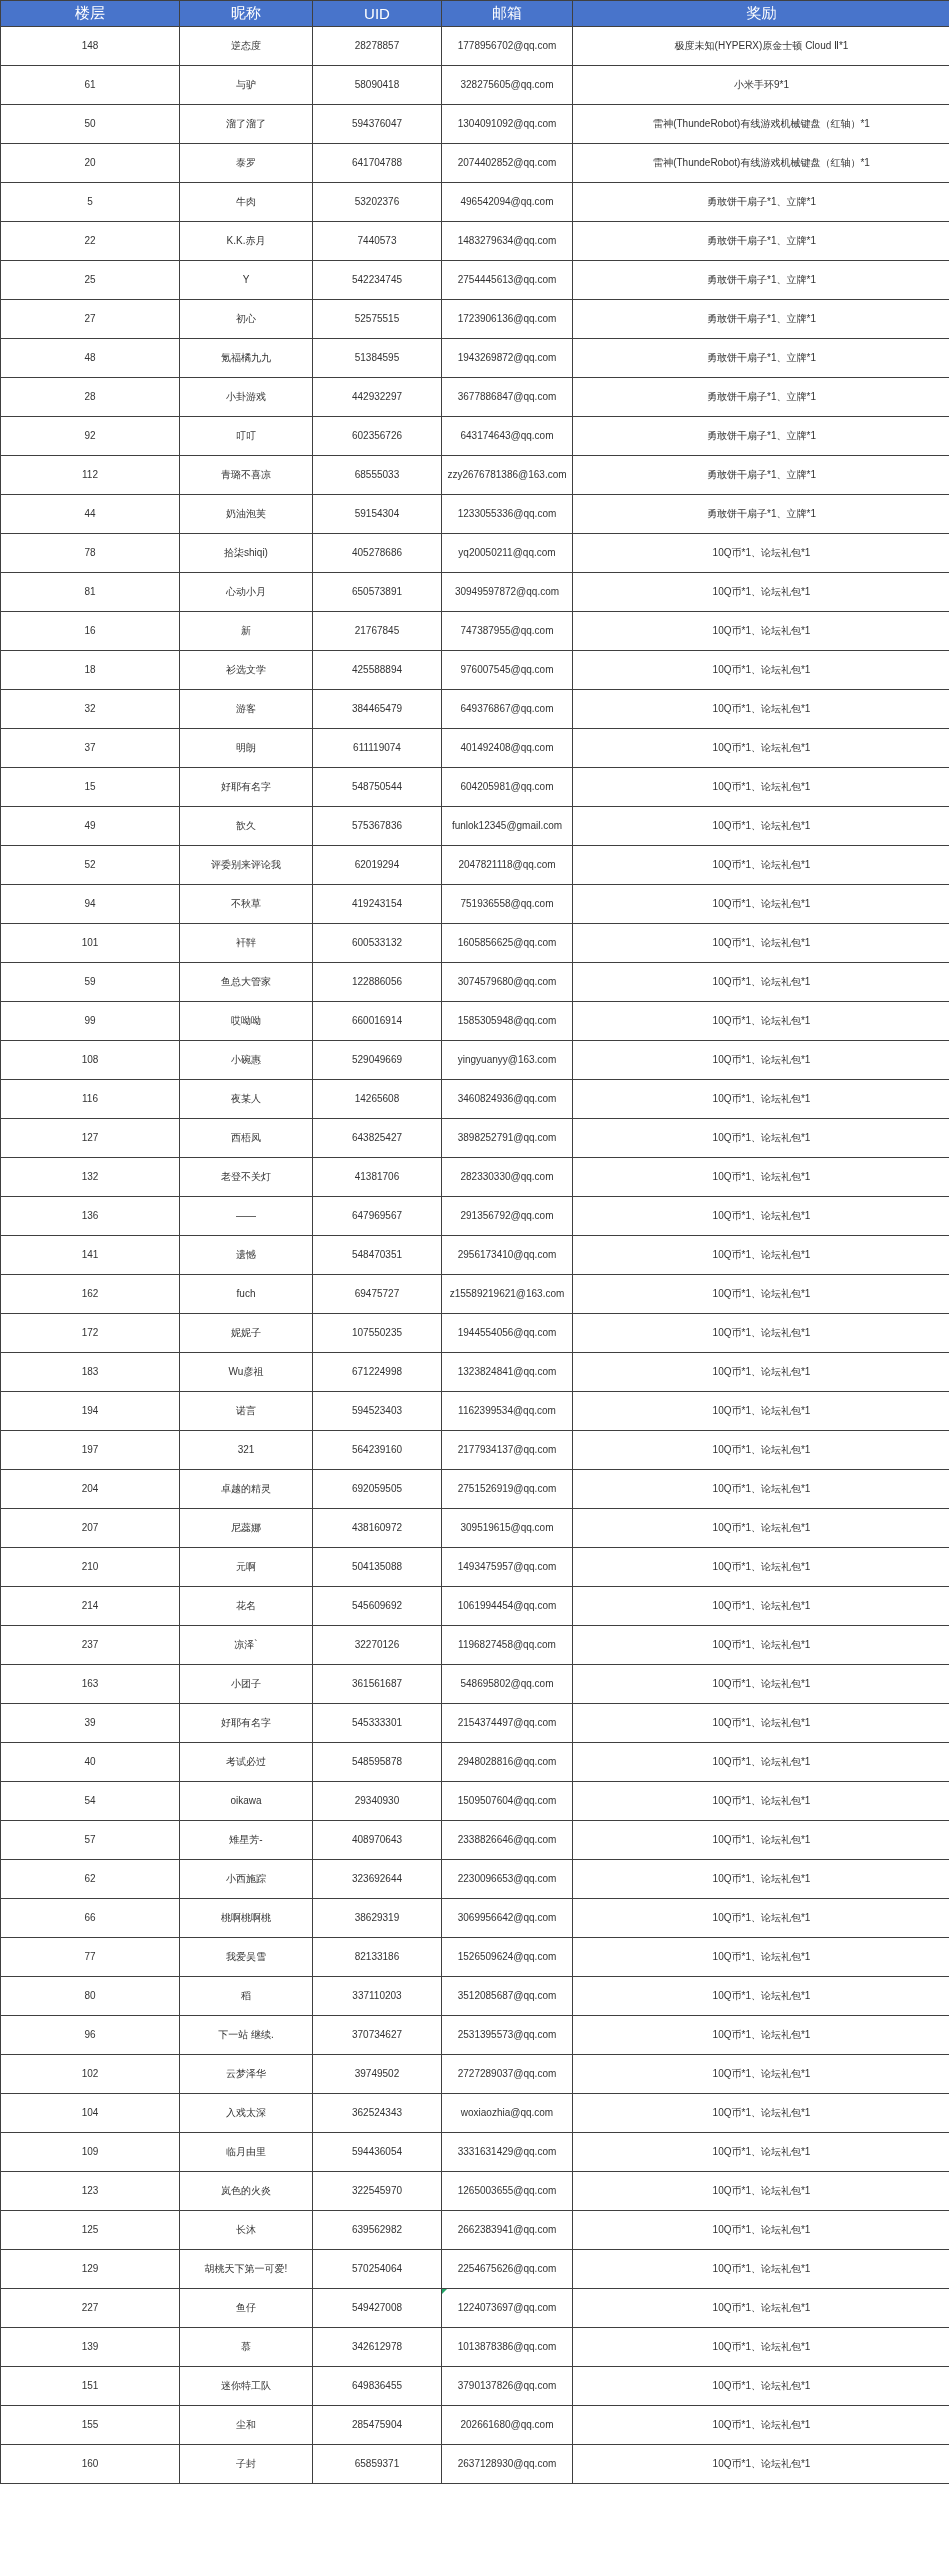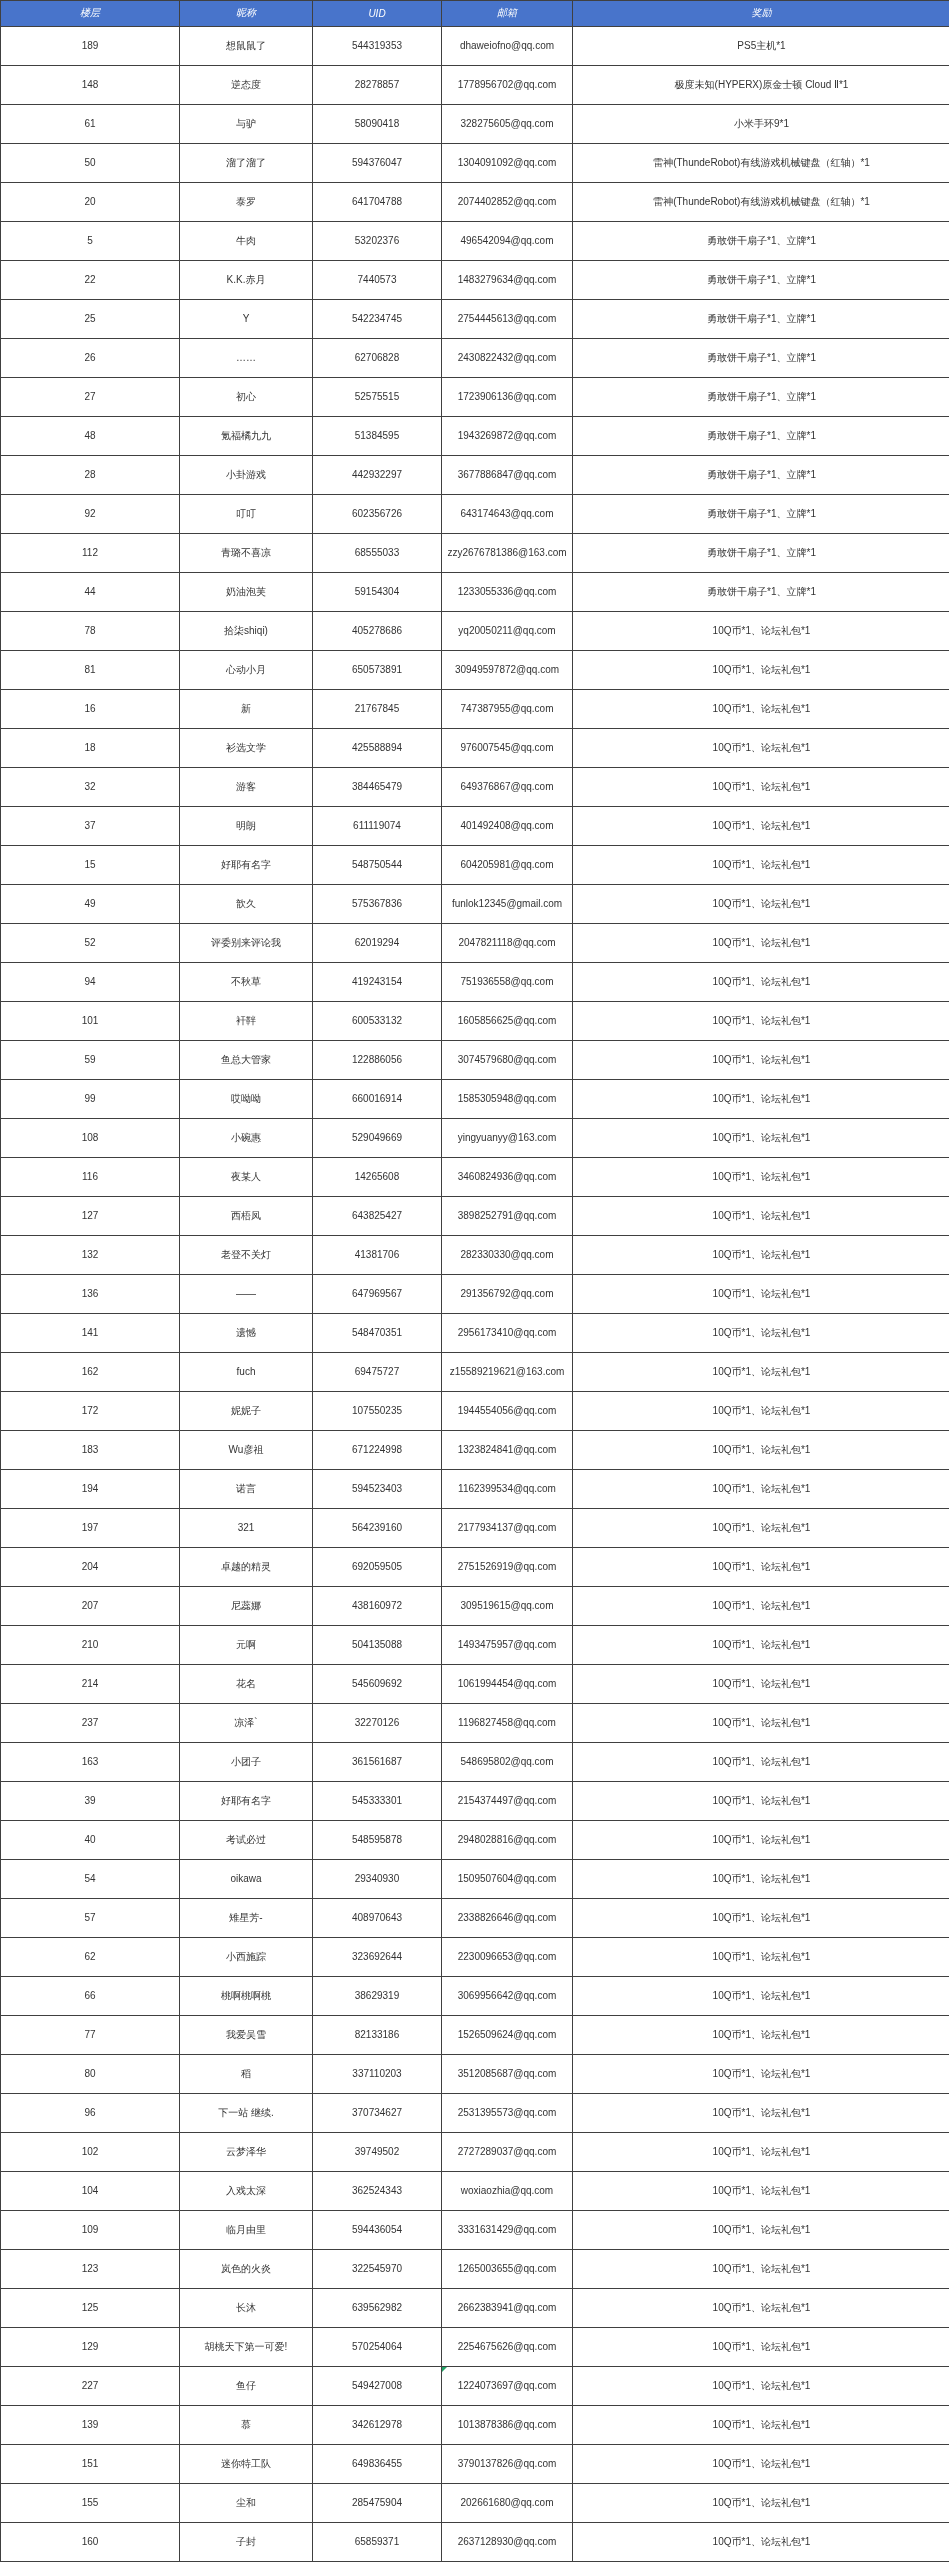--- a/index.html
+++ b/index.html
@@ -28,24 +28,23 @@
     border:0.9px solid var(--border);
     text-align:center;
     vertical-align:middle;
     overflow:hidden;
     white-space:nowrap;
     padding:0 1.8px;
   }
   thead th{
     background:var(--header-bg);
     color:var(--header-text);
-    font-size:10px;
+    font-size:15px;
     font-weight:normal;
     height:24.6px;
-    font-style:italic;
   }
   tbody td{
     color:var(--text);
     font-size:10px;
     height:38px;
   }
   tbody td.marker{position:relative;margin-top:20px;}
   tbody td.marker::before{
     content:"";
     position:absolute;
@@ -71,27 +70,20 @@
       <tr>
           <th>楼层</th>
           <th>昵称</th>
           <th>UID</th>
           <th>邮箱</th>
           <th>奖励</th>
         </tr>
     </thead>
     <tbody>
         <tr>
-          <td>189</td>
-          <td>想鼠鼠了</td>
-          <td>544319353</td>
-          <td>dhaweiofno@qq.com</td>
-          <td>PS5主机*1</td>
-        </tr>
-        <tr>
           <td>148</td>
           <td>逆态度</td>
           <td>28278857</td>
           <td>1778956702@qq.com</td>
           <td>极度未知(HYPERX)原金士顿 Cloud Ⅱ*1</td>
         </tr>
         <tr>
           <td>61</td>
           <td>与驴</td>
           <td>58090418</td>
@@ -124,27 +116,20 @@
           <td>K.K.赤月</td>
           <td>7440573</td>
           <td>1483279634@qq.com</td>
           <td>勇敢饼干扇子*1、立牌*1</td>
         </tr>
         <tr>
           <td>25</td>
           <td>Y</td>
           <td>542234745</td>
           <td>2754445613@qq.com</td>
-          <td>勇敢饼干扇子*1、立牌*1</td>
-        </tr>
-        <tr>
-          <td>26</td>
-          <td>……</td>
-          <td>62706828</td>
-          <td>2430822432@qq.com</td>
           <td>勇敢饼干扇子*1、立牌*1</td>
         </tr>
         <tr>
           <td>27</td>
           <td>初心</td>
           <td>52575515</td>
           <td>1723906136@qq.com</td>
           <td>勇敢饼干扇子*1、立牌*1</td>
         </tr>
         <tr>

